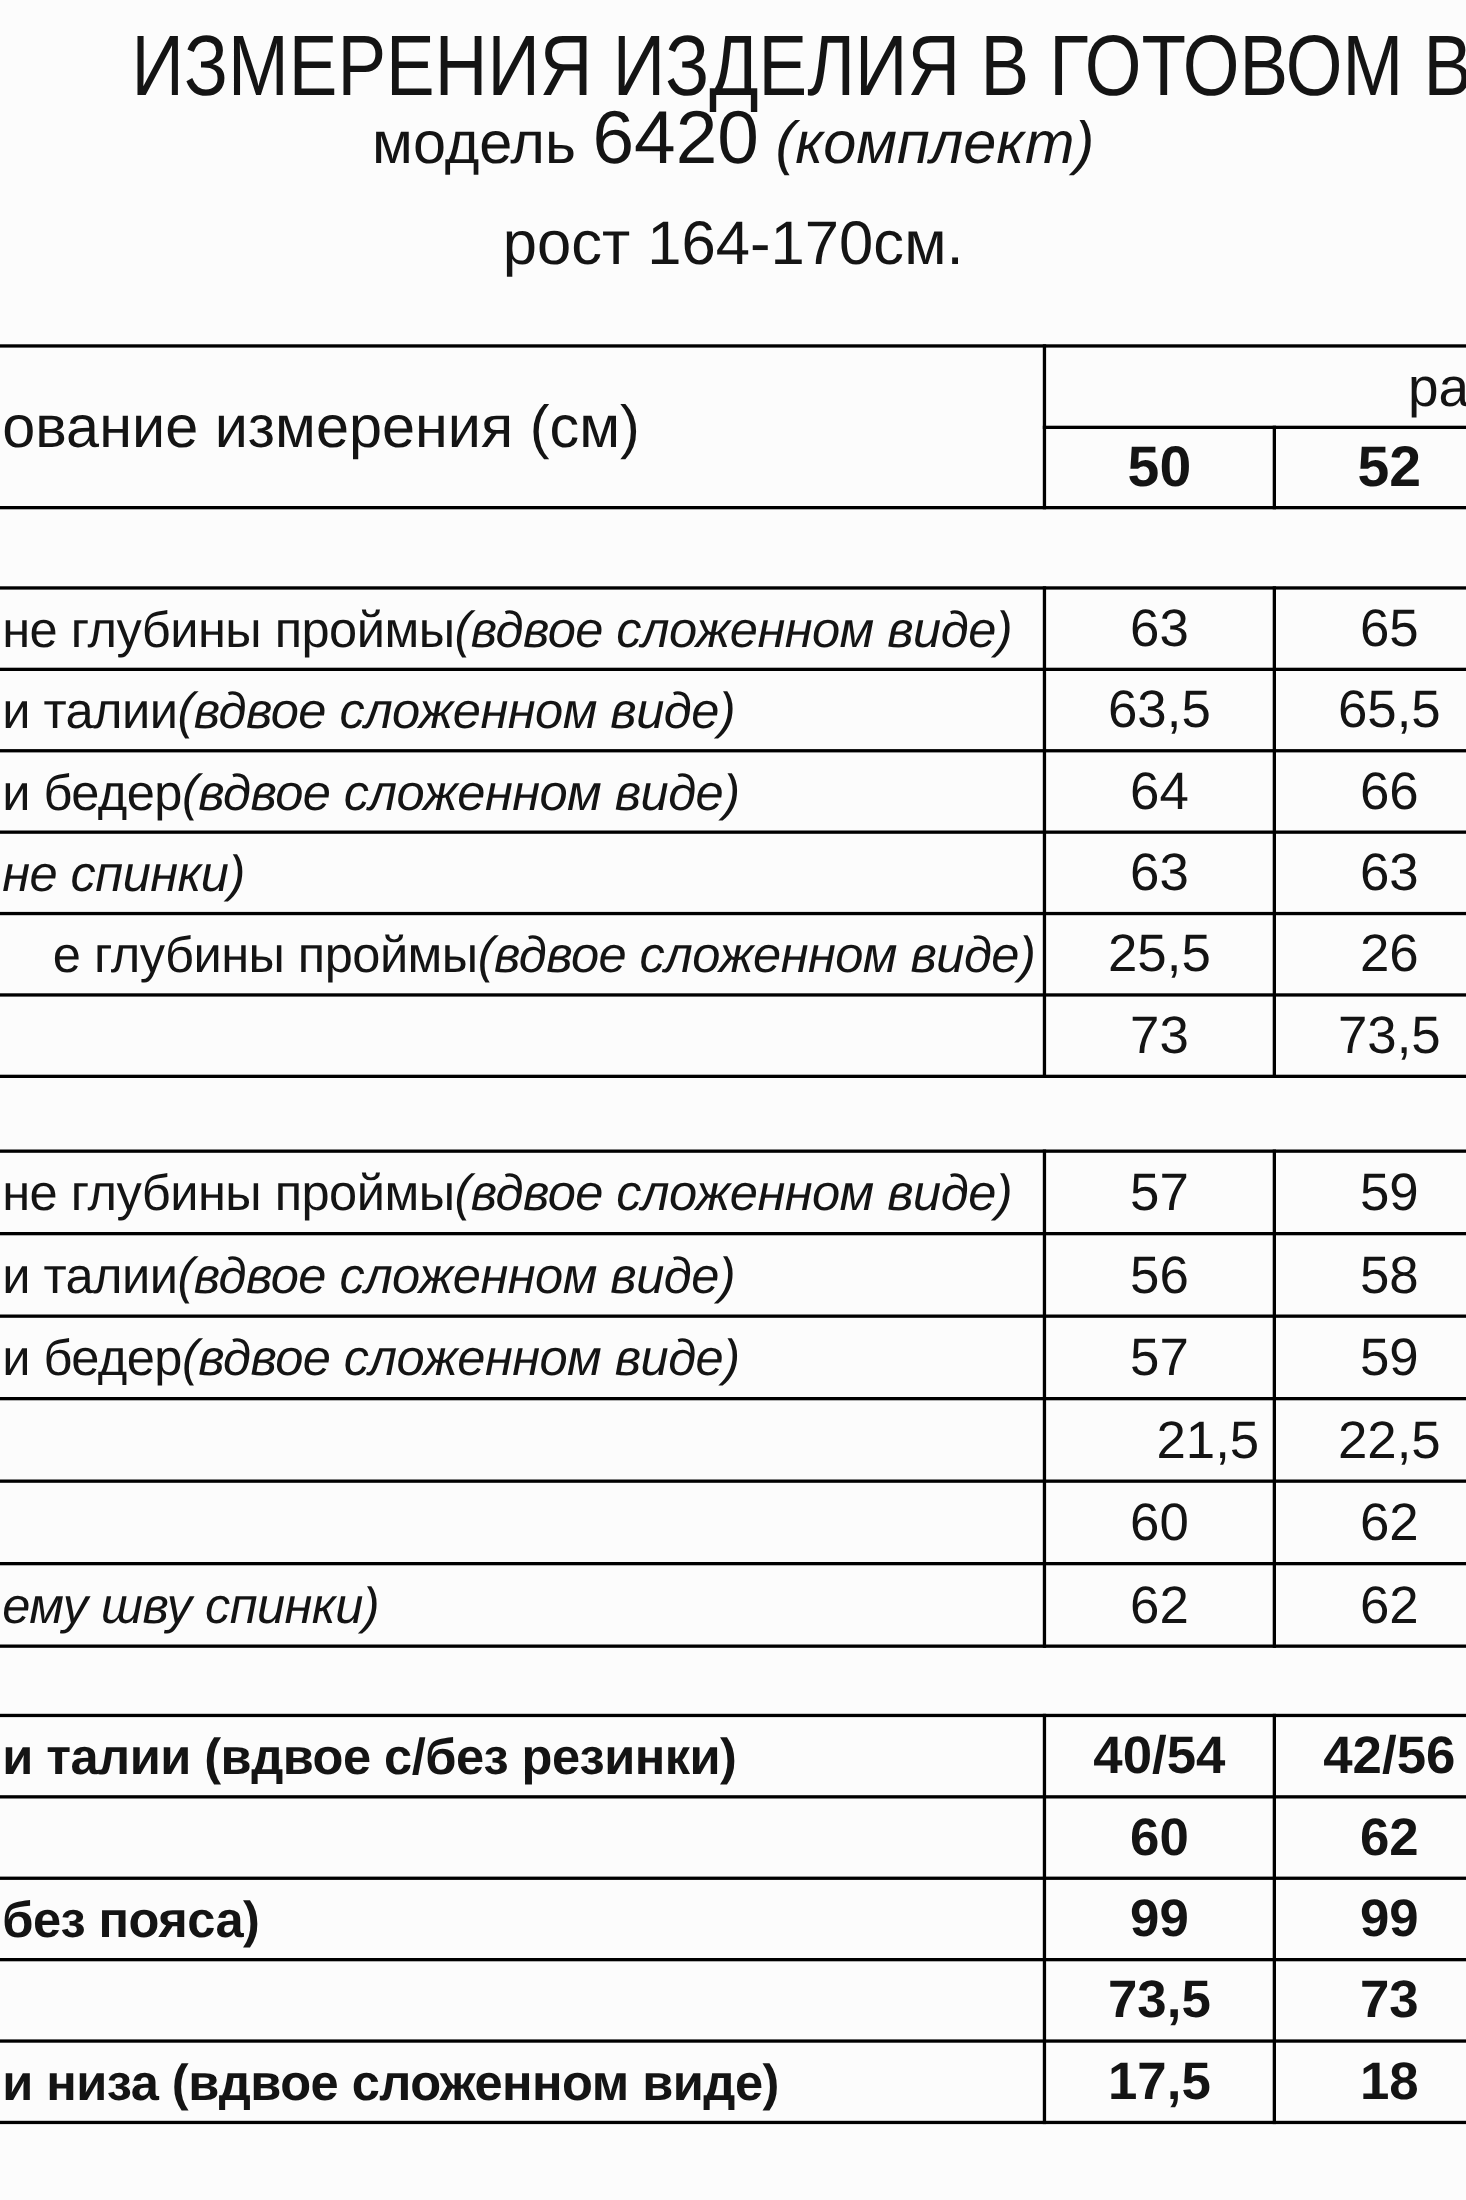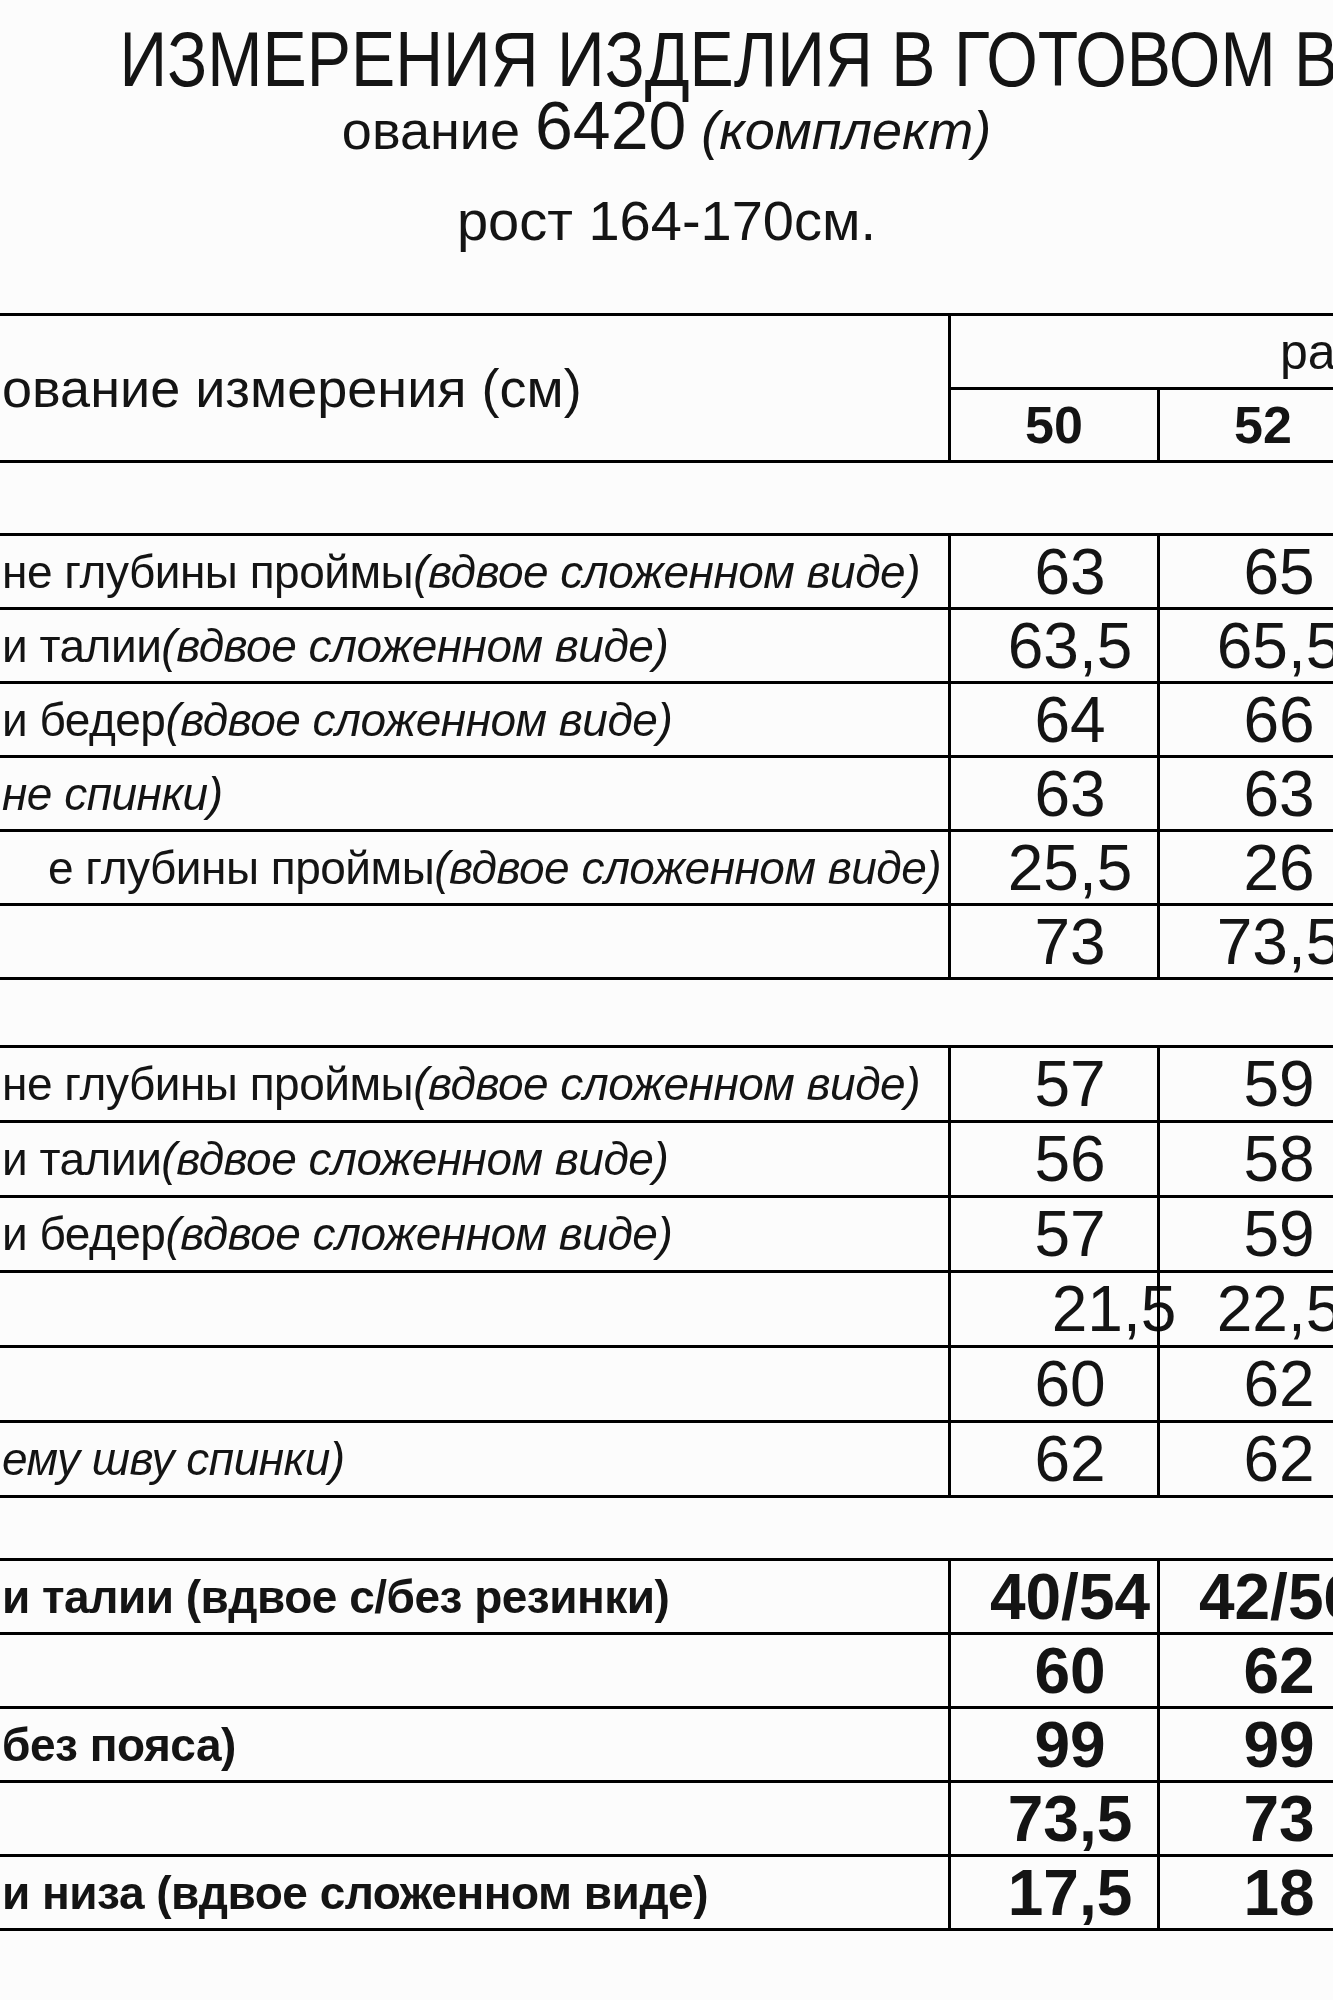--- a/index.html
+++ b/index.html
@@ -17,36 +17,36 @@
   .title-line2 .kit{font-style:italic;}
   .title-line3{top:160px;left:0;right:0;text-align:center;font-size:56px;line-height:58px;margin-top:32px;}
   
   .blk{position:absolute;left:0;width:1333px;}
   .hline{position:absolute;left:0;right:0;height:3px;background:#000;}
   .hline.part{left:948px;}
   .vline{position:absolute;width:3px;background:#000;}
   .cell{position:absolute;display:flex;align-items:center;}
   .label{left:0;width:945px;padding-left:2px;font-size:46px;letter-spacing:-0.5px;white-space:nowrap;overflow:hidden;}
   .label .it{font-style:italic;}
-  .val{justify-content:center;font-size:64px;margin-left:16px;}
+  .val{justify-content:center;font-size:48px;}
   .val50{left:951px;width:206px;}
   .val52{left:1160px;width:206px;}
   
   .name-hdr{left:0;width:945px;top:0;height:150px;padding-left:2px;font-size:54px;}
   .razmer{left:1280px;top:0;height:77px;font-size:50px;}
   .size-hdr{top:77px;height:70px;font-weight:bold;font-size:52px;justify-content:center;}
 </style>
 </head>
 <body>
 
 <div class="abs title-line1">
   <span class="squeeze">ИЗМЕРЕНИЯ ИЗДЕЛИЯ В ГОТОВОМ ВИДЕ</span>
 </div>
 <div class="abs title-line2">
-  <span>ование</span>
+  <span>модель</span>
   <span class="model-num">6420</span>
   <span class="kit">(комплект)</span>
 </div>
 <div class="abs title-line3">рост 164-170см.</div>
 
 <div class="blk" id="hdr-block" style="top:313px;height:150px;">
   <div class="hline" style="top:0;"></div>
   <div class="hline part" style="top:74px;"></div>
   <div class="hline" style="top:147px;"></div>
   <div class="vline" style="left:948px;top:0;height:150px;"></div>

